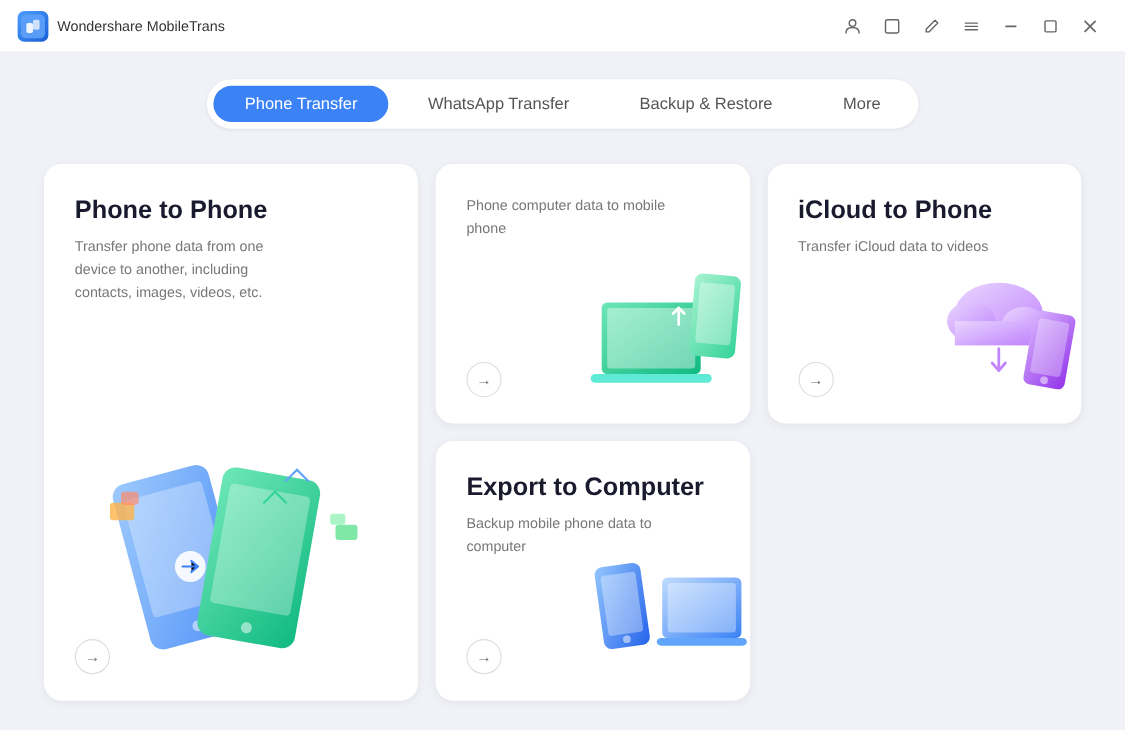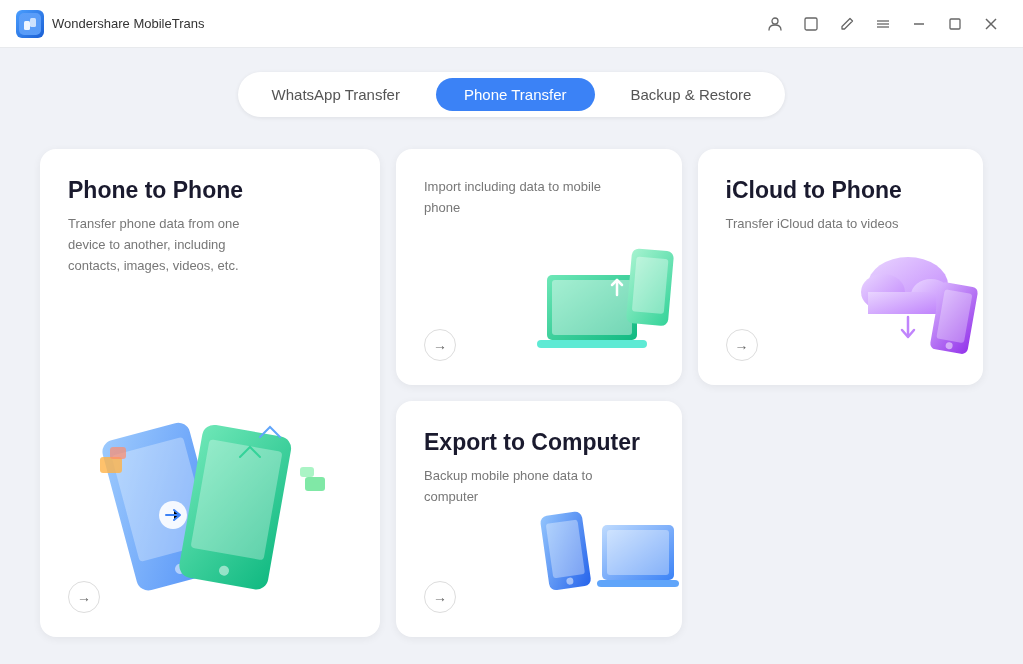--- a/index.html
+++ b/index.html
@@ -247,23 +247,24 @@
           <line x1="3" y1="3" x2="13" y2="13" stroke="#666" stroke-width="1.5"></line>
           <line x1="13" y1="3" x2="3" y2="13" stroke="#666" stroke-width="1.5"></line>
         </svg>
     </button>
   </div>
 </div>
 
 <div class="main-content">
 
   <div class="nav-tabs">
+    <button class="nav-tab active">Phone Transfer</button>
     <button class="nav-tab">WhatsApp Transfer</button>
-    <button class="nav-tab active">Phone Transfer</button>
     <button class="nav-tab">Backup &amp; Restore</button>
+    <button class="nav-tab">More</button>
   </div>
 
   <div class="cards-grid">
 
     <div class="card card-large">
       <div class="card-title">Phone to Phone</div>
       <div class="card-desc">Transfer phone data from one device to another, including contacts, images, videos, etc.</div>
 
       <div class="illus-phone-to-phone">
         <svg viewBox="0 0 300 230" width="300" height="230">
@@ -301,21 +302,21 @@
               <stop offset="0%" stop-color="#6ee7b7"></stop>
               <stop offset="100%" stop-color="#10b981"></stop>
             </linearGradient>
           </defs>
         </svg>
       </div>
       <div class="card-arrow">→</div>
     </div>
 
     <div class="card">
-      <div class="card-desc">Import including data to mobile phone</div>
+      <div class="card-desc">Phone computer data to mobile phone</div>
       <div class="illus-import">
         <svg viewBox="0 0 150 130" width="150" height="130">
 
           <g transform="translate(5, 20)">
             <rect x="10" y="10" width="90" height="65" rx="5" fill="url(#laptopgrad)"></rect>
             <rect x="15" y="15" width="80" height="55" rx="3" fill="rgba(255,255,255,0.4)"></rect>
             <rect x="0" y="75" width="110" height="8" rx="4" fill="#5eead4"></rect>
           </g>
 
           <g transform="translate(80, 0) rotate(5, 40, 65)">

